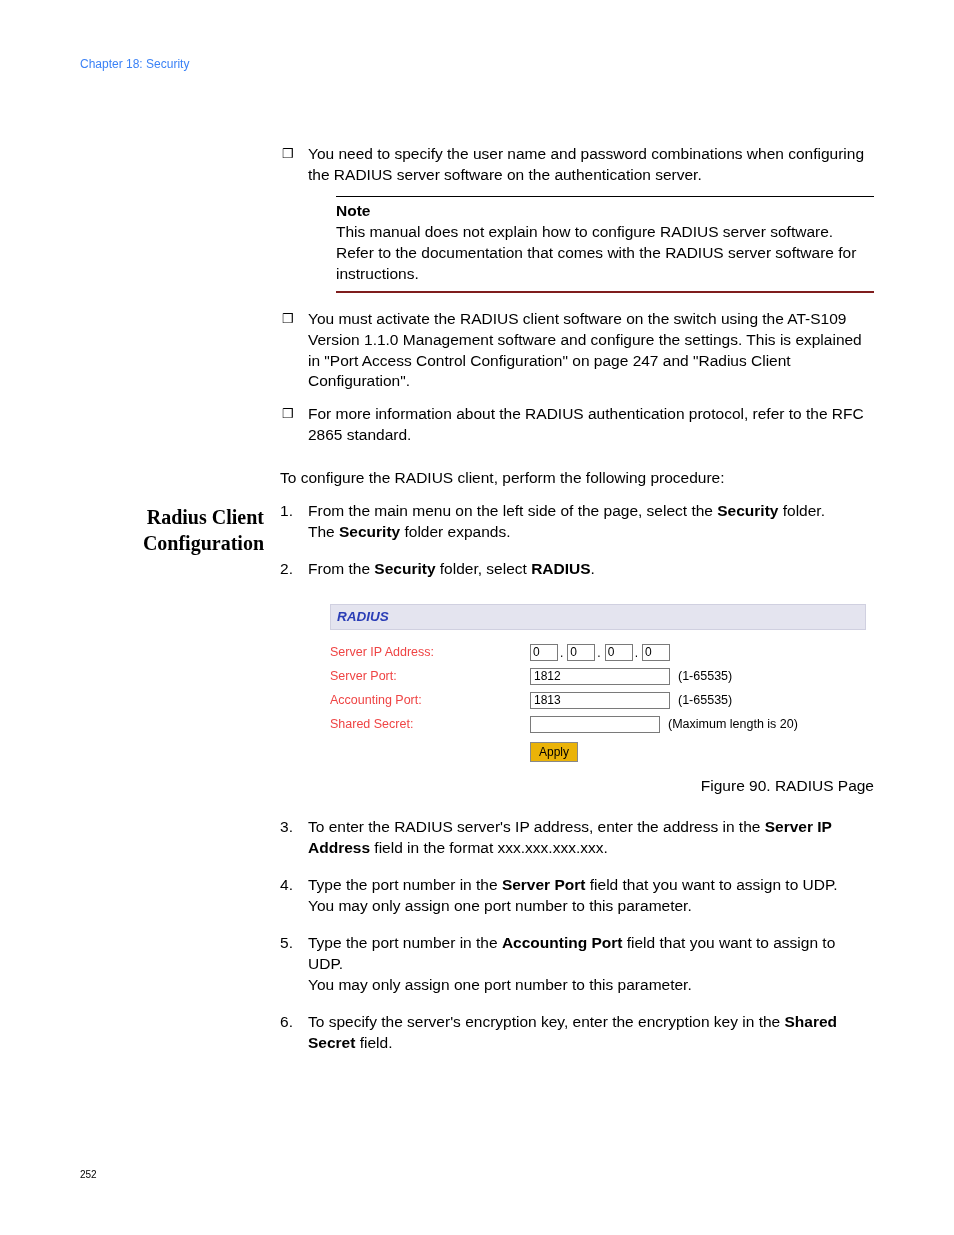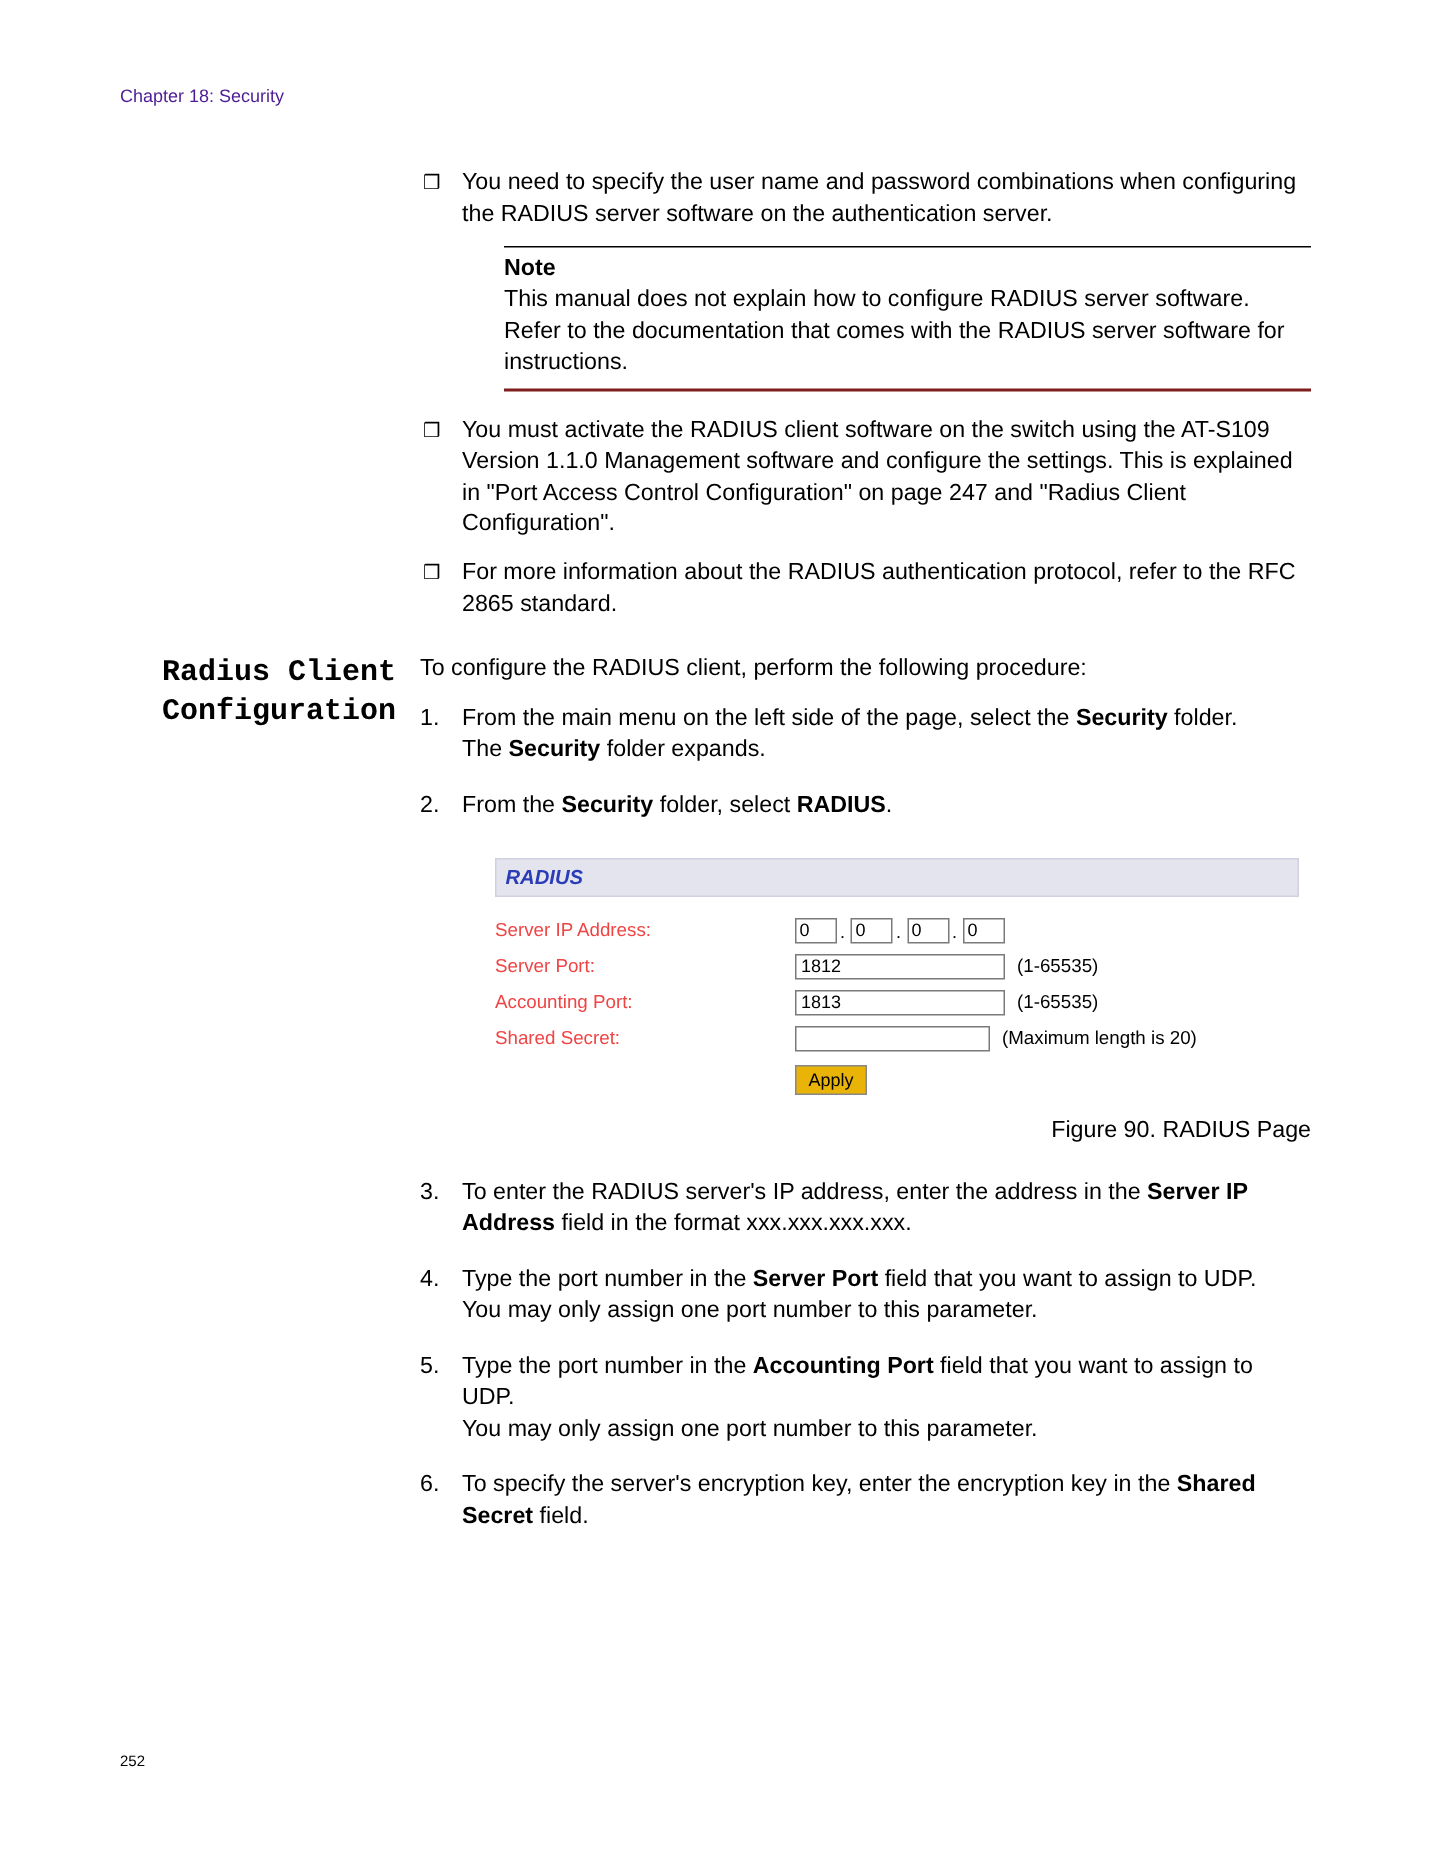--- a/index.html
+++ b/index.html
@@ -13,41 +13,42 @@
   }
   .page {
     width: 954px;
     height: 1235px;
     position: relative;
     box-sizing: border-box;
     padding: 56px 80px 0 80px;
   }
   .running-header {
     font-size: 12px;
-    color: #4c1d95;
-    margin-bottom: 40px;
+    color: #3b82f6;
+    margin-bottom: 72px;
   }
   .content-row {
     display: flex;
   }
   .left-col {
     width: 200px;
     flex-shrink: 0;
     text-align: right;
     padding-right: 16px;
     box-sizing: border-box;
   }
   .right-col {
     flex: 1;
   }
   .section-heading {
-    font-family: Liberation Mono, monospace;
+    font-family: Liberation Serif, serif;
     font-weight: bold;
     font-size: 20px;
     line-height: 1.3;
+    margin-top: 36px;
   }
   .bullet-list {
     list-style: none;
     padding: 0;
     margin: 0;
   }
   .bullet-list > li {
     position: relative;
     padding-left: 28px;
     margin-bottom: 12px;

